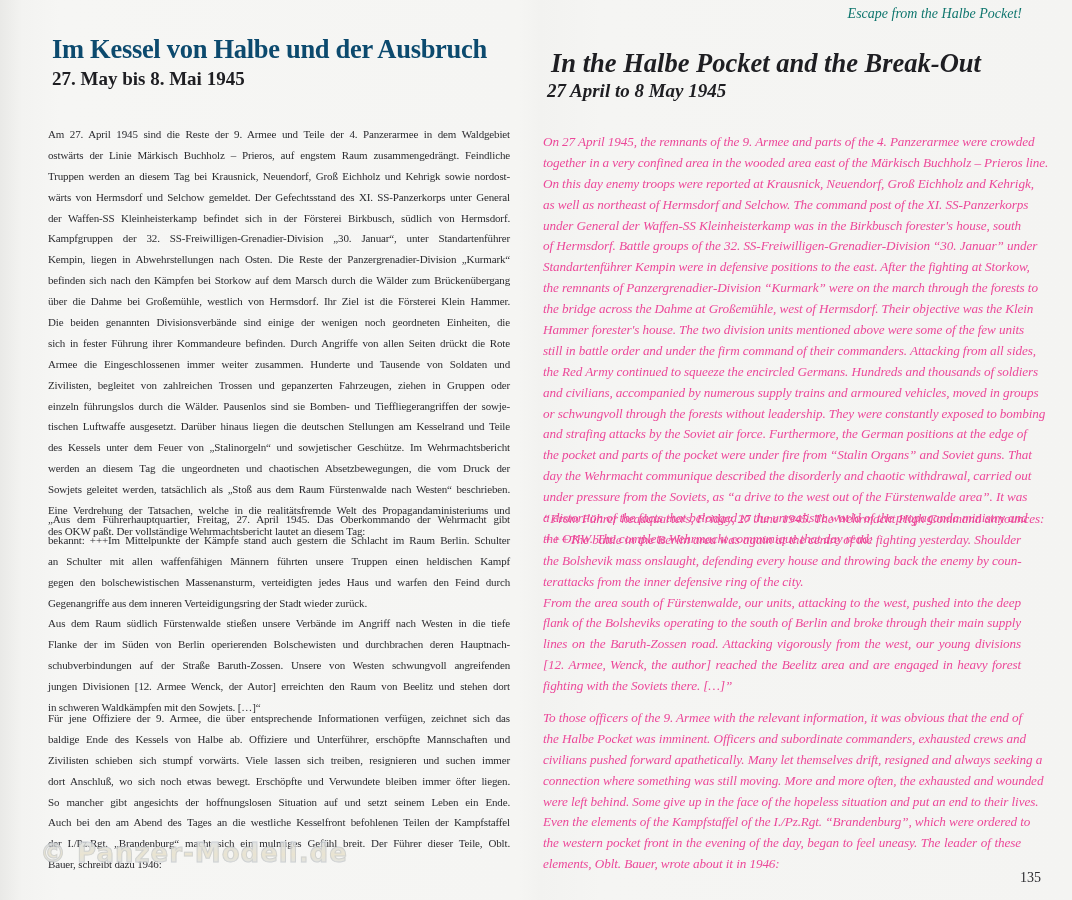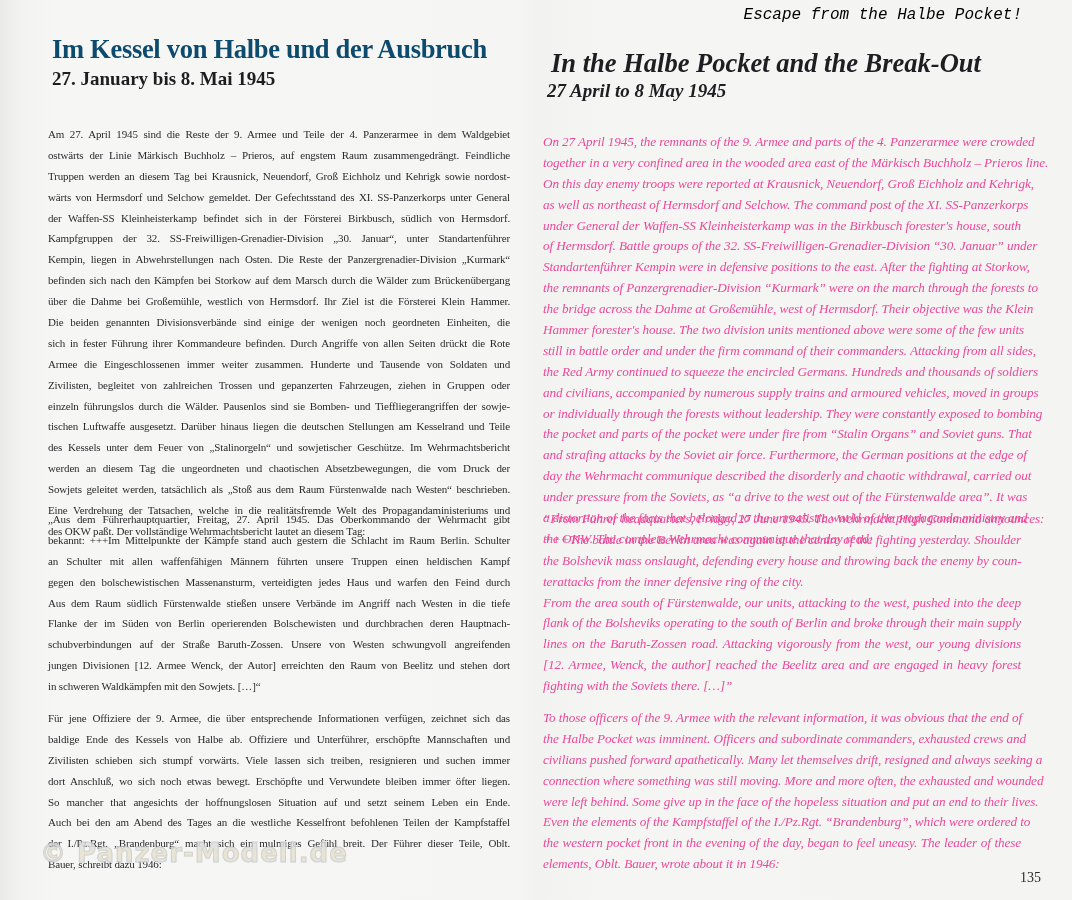--- a/index.html
+++ b/index.html
@@ -5,21 +5,21 @@
     html, body { margin: 0; padding: 0; }
     body {
       width: 1072px; height: 900px; overflow: hidden;
       background: linear-gradient(90deg, #e9e9e7 0px, #f3f3f1 22px, #f6f6f4 60px, #f5f5f3 520px, #f2f2f0 540px, #f5f5f3 600px, #f4f4f2 1072px);
       font-family: "Liberation Serif", "DejaVu Serif", serif;
       color: #2a2a2e;
       position: relative;
     }
     .running-head {
       position: absolute; right: 50px; top: 6px;
-      font-style: italic; font-size: 16px; color: #000000; font-family: Liberation Mono, monospace;
+      font-style: italic; font-size: 14px; color: #0f766e;
     }
     .title-de {
       position: absolute; left: 52px; top: 34px;
       font-size: 26.5px; font-weight: bold; letter-spacing: -0.3px;
       color: #0c4a6e; white-space: nowrap; text-align: right;
     }
     .subtitle-de {
       position: absolute; left: 52px; top: 68px;
       font-size: 19px; font-weight: bold; color: #1e1e22; white-space: nowrap;
     }
@@ -55,21 +55,21 @@
       -webkit-text-stroke: 1px rgba(180,185,195,0.55);
       opacity: 0.85;
     }
   </style>
 </head>
 <body>
 
 <div class="running-head">Escape from the Halbe Pocket!</div>
 
 <h1 class="title-de" style="margin:0">Im Kessel von Halbe und der Ausbruch</h1>
-<h2 class="subtitle-de" style="margin:0">27. January bis 8. Mai 1945</h2>
+<h2 class="subtitle-de" style="margin:0">27. May bis 8. Mai 1945</h2>
 
 <h1 class="title-en" style="margin:8px">In the Halbe Pocket and the Break-Out</h1>
 <h2 class="subtitle-en" style="margin:4px">27 April to 8 May 1945</h2>
 
 <div class="para de de-p1">
     <span class="line">Am 27. April 1945 sind die Reste der 9. Armee und Teile der 4. Panzerarmee in dem Waldgebiet</span>
     <span class="line">ostwärts der Linie Märkisch Buchholz – Prieros, auf engstem Raum zusammengedrängt. Feindliche</span>
     <span class="line">Truppen werden an diesem Tag bei Krausnick, Neuendorf, Groß Eichholz und Kehrigk sowie nordost-</span>
     <span class="line">wärts von Hermsdorf und Selchow gemeldet. Der Gefechtsstand des XI. SS-Panzerkorps unter General</span>
     <span class="line">der Waffen-SS Kleinheisterkamp befindet sich in der Försterei Birkbusch, südlich von Hermsdorf.</span>
@@ -87,54 +87,55 @@
     <span class="line">werden an diesem Tag die ungeordneten und chaotischen Absetzbewegungen, die vom Druck der</span>
     <span class="line">Sowjets geleitet werden, tatsächlich als „Stoß aus dem Raum Fürstenwalde nach Westen“ beschrieben.</span>
     <span class="line">Eine Verdrehung der Tatsachen, welche in die realitätsfremde Welt des Propagandaministeriums und</span>
     <span class="line last">des OKW paßt. Der vollständige Wehrmachtsbericht lautet an diesem Tag:</span>
   </div>
 <div class="para de de-p2">
     <span class="line">„Aus dem Führerhauptquartier, Freitag, 27. April 1945. Das Oberkommando der Wehrmacht gibt</span>
     <span class="line">bekannt: +++Im Mittelpunkte der Kämpfe stand auch gestern die Schlacht im Raum Berlin. Schulter</span>
     <span class="line">an Schulter mit allen waffenfähigen Männern führten unsere Truppen einen heldischen Kampf</span>
     <span class="line">gegen den bolschewistischen Massenansturm, verteidigten jedes Haus und warfen den Feind durch</span>
+    <span class="line last">Gegenangriffe aus dem inneren Verteidigungsring der Stadt wieder zurück.</span>
     <span class="line">Aus dem Raum südlich Fürstenwalde stießen unsere Verbände im Angriff nach Westen in die tiefe</span>
     <span class="line">Flanke der im Süden von Berlin operierenden Bolschewisten und durchbrachen deren Hauptnach-</span>
     <span class="line">schubverbindungen auf der Straße Baruth-Zossen. Unsere von Westen schwungvoll angreifenden</span>
     <span class="line">jungen Divisionen [12. Armee Wenck, der Autor] erreichten den Raum von Beelitz und stehen dort</span>
     <span class="line last">in schweren Waldkämpfen mit den Sowjets. […]“</span>
   </div>
 <div class="para de de-p3">
     <span class="line">Für jene Offiziere der 9. Armee, die über entsprechende Informationen verfügen, zeichnet sich das</span>
     <span class="line">baldige Ende des Kessels von Halbe ab. Offiziere und Unterführer, erschöpfte Mannschaften und</span>
     <span class="line">Zivilisten schieben sich stumpf vorwärts. Viele lassen sich treiben, resignieren und suchen immer</span>
     <span class="line">dort Anschluß, wo sich noch etwas bewegt. Erschöpfte und Verwundete bleiben immer öfter liegen.</span>
-    <span class="line">So mancher that angesichts der hoffnungslosen Situation auf und setzt seinem Leben ein Ende.</span>
+    <span class="line">So mancher gibt angesichts der hoffnungslosen Situation auf und setzt seinem Leben ein Ende.</span>
     <span class="line">Auch bei den am Abend des Tages an die westliche Kesselfront befohlenen Teilen der Kampfstaffel</span>
     <span class="line">der I./Pz.Rgt. „Brandenburg“ macht sich ein mulmiges Gefühl breit. Der Führer dieser Teile, Oblt.</span>
     <span class="line last">Bauer, schreibt dazu 1946:</span>
   </div>
 
 <div class="para en en-p1">
     <span class="line">On 27 April 1945, the remnants of the 9. Armee and parts of the 4. Panzerarmee were crowded</span>
     <span class="line">together in a very confined area in the wooded area east of the Märkisch Buchholz – Prieros line.</span>
     <span class="line">On this day enemy troops were reported at Krausnick, Neuendorf, Groß Eichholz and Kehrigk,</span>
     <span class="line">as well as northeast of Hermsdorf and Selchow. The command post of the XI. SS-Panzerkorps</span>
     <span class="line">under General der Waffen-SS Kleinheisterkamp was in the Birkbusch forester's house, south</span>
     <span class="line">of Hermsdorf. Battle groups of the 32. SS-Freiwilligen-Grenadier-Division “30. Januar” under</span>
     <span class="line">Standartenführer Kempin were in defensive positions to the east. After the fighting at Storkow,</span>
     <span class="line">the remnants of Panzergrenadier-Division “Kurmark” were on the march through the forests to</span>
     <span class="line">the bridge across the Dahme at Großemühle, west of Hermsdorf. Their objective was the Klein</span>
     <span class="line">Hammer forester's house. The two division units mentioned above were some of the few units</span>
     <span class="line">still in battle order and under the firm command of their commanders. Attacking from all sides,</span>
     <span class="line">the Red Army continued to squeeze the encircled Germans. Hundreds and thousands of soldiers</span>
     <span class="line">and civilians, accompanied by numerous supply trains and armoured vehicles, moved in groups</span>
-    <span class="line">or individually through the forests without leadership. They were constantly exposed to bombing</span>
+    <span class="line">or schwungvoll through the forests without leadership. They were constantly exposed to bombing</span>
+    <span class="line">and strafing attacks by the Soviet air force. Furthermore, the German positions at the edge of</span>
     <span class="line">the pocket and parts of the pocket were under fire from “Stalin Organs” and Soviet guns. That</span>
-    <span class="line">and strafing attacks by the Soviet air force. Furthermore, the German positions at the edge of</span>
     <span class="line">day the Wehrmacht communique described the disorderly and chaotic withdrawal, carried out</span>
     <span class="line">under pressure from the Soviets, as “a drive to the west out of the Fürstenwalde area”. It was</span>
     <span class="line">a distortion of the facts that belonged to the unrealistic world of the propaganda ministry and</span>
     <span class="line last">the OKW. The complete Wehrmacht communique that day read:</span>
   </div>
 <div class="para en en-p2">
     <span class="line">“From Führer headquarters, Friday, 27 June 1945. The Wehrmacht High Command announces:</span>
     <span class="line">+++The battle in the Berlin area was again at the centre of the fighting yesterday. Shoulder</span>
     <span class="line">the Bolshevik mass onslaught, defending every house and throwing back the enemy by coun-</span>
     <span class="line last">terattacks from the inner defensive ring of the city.</span>

